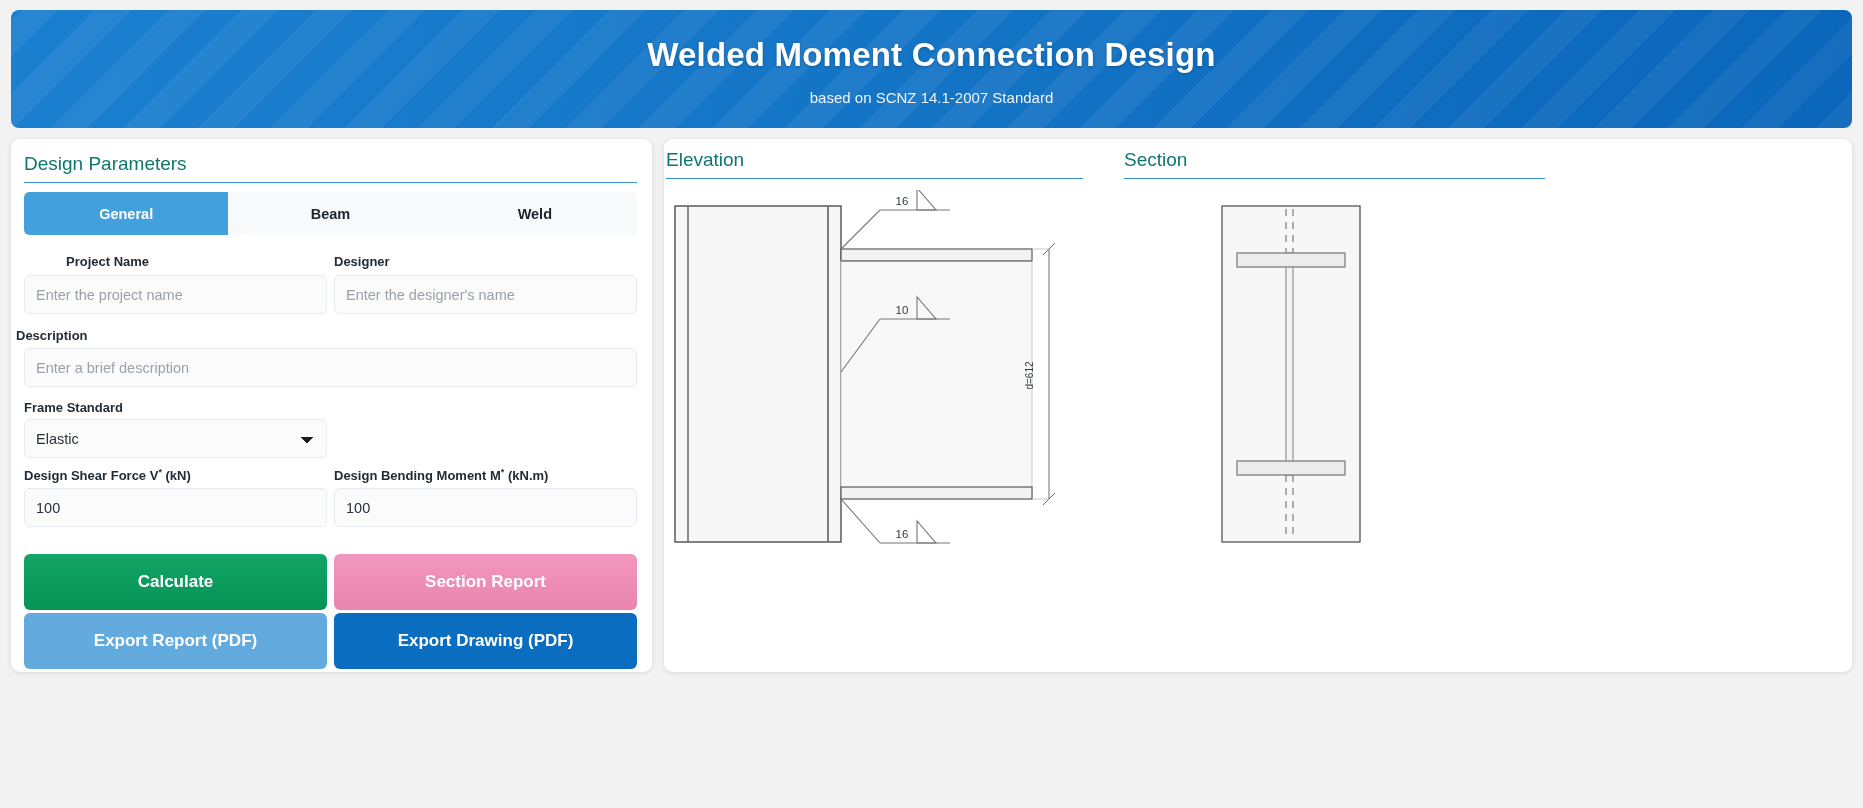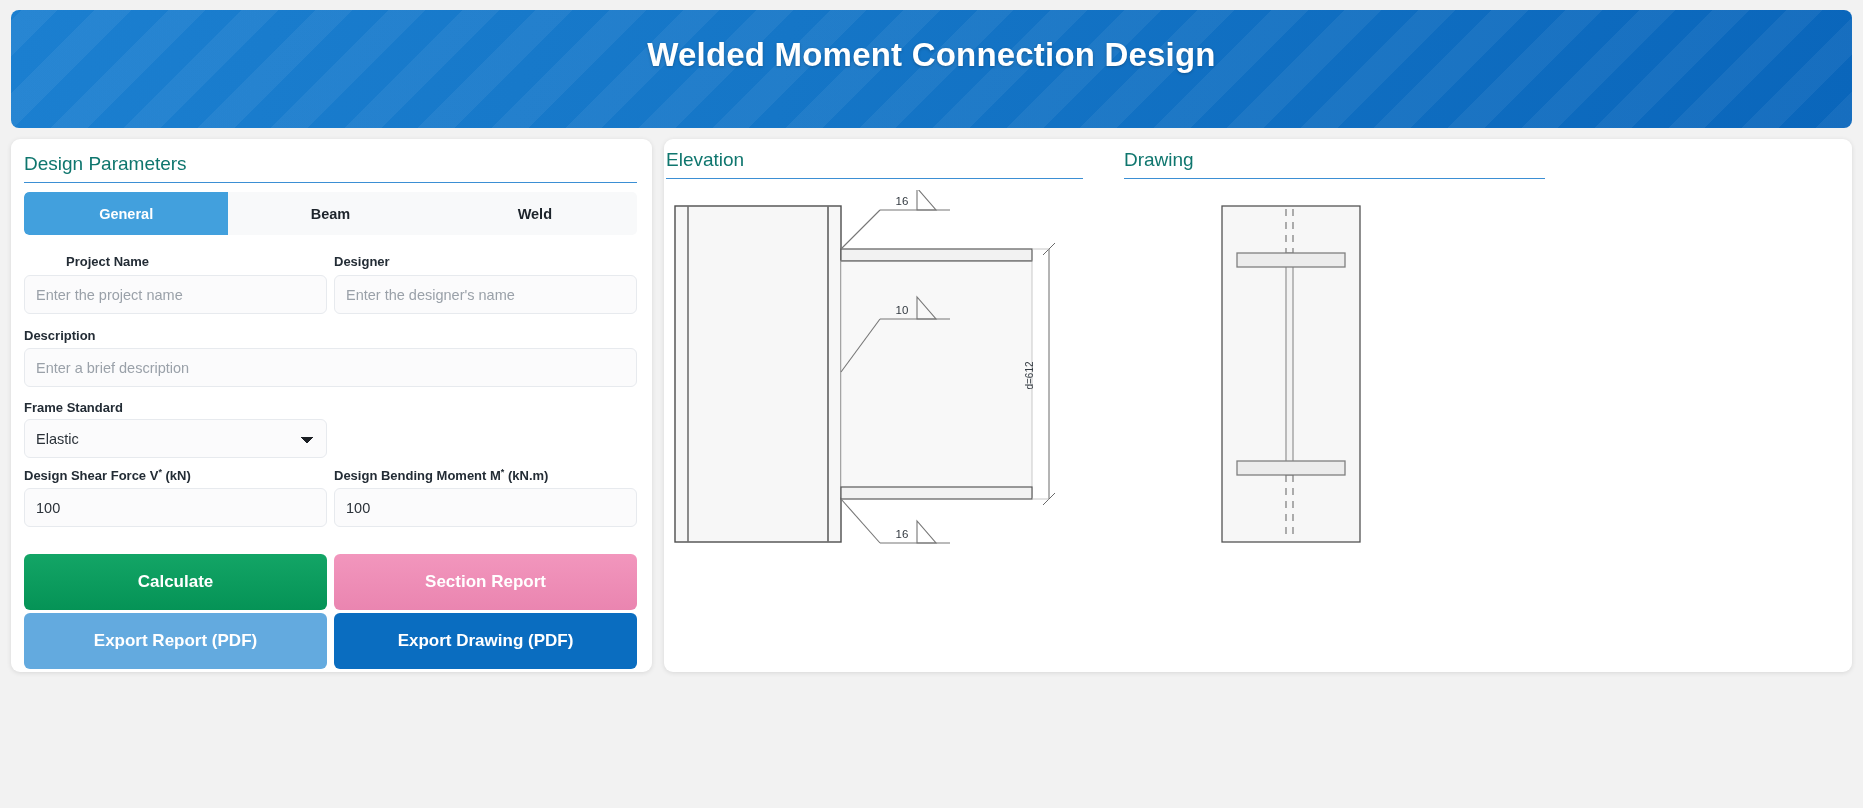--- a/index.html
+++ b/index.html
@@ -154,40 +154,41 @@
     transform: rotate(-90deg);
     transform-origin: center center;
     white-space: nowrap;
   }
 </style>
 </head>
 <body>
 
 <div class="header">
   <div class="header-title">Welded Moment Connection Design</div>
+  <div class="header-sub">based on SCNZ 14.1-2007 Standard</div>
 </div>
 
 <div class="card" id="left-card"></div>
 
 <div class="card-title" style="left:24px; top:153px;">Design Parameters</div>
 <div class="card-rule" style="left:24px; top:182px; width:613px;"></div>
 
 <div class="tabbar">
   <div class="tab active">General</div>
   <div class="tab">Beam</div>
   <div class="tab">Weld</div>
 </div>
 
 <div class="field-label" style="left:24px; top:254px;padding-left:42px;">Project Name</div>
 <input class="input" style="left: 24px; top: 275px; width: 303px;" placeholder="Enter the project name">
 
 <div class="field-label" style="left:334px; top:254px;">Designer</div>
 <input class="input" style="left: 334px; top: 275px; width: 303px;" placeholder="Enter the designer's name">
 
-<div class="field-label" style="left:16px; top:328px;padding-left:8px;">Description</div>
+<div class="field-label" style="left:8px; top:328px;padding-left:8px;">Description</div>
 <input class="input" style="left: 24px; top: 348px; width: 613px;" placeholder="Enter a brief description">
 
 <div class="field-label" style="left:24px; top:400px;">Frame Standard</div>
 <select class="input" style="left:24px; top:419px; width:303px;">
   <option>Elastic</option>
 </select>
 
 <div class="field-label" style="left:24px; top:467px;">
   <span>Design Shear Force V</span><sup>*</sup><span> (kN)</span>
 </div>
@@ -201,21 +202,21 @@
 <button class="btn btn-calculate" style="left:24px; top:554px; width:303px;">Calculate</button>
 <button class="btn btn-generate" style="left:334px; top:554px; width:303px;">Section Report</button>
 <button class="btn btn-export-report" style="left:24px; top:613px; width:303px;">Export Report (PDF)</button>
 <button class="btn btn-export-drawing" style="left:334px; top:613px; width:303px;">Export Drawing (PDF)</button>
 
 <div class="card" id="right-card"></div>
 
 <div class="card-title" style="left:666px; top:149px;">Elevation</div>
 <div class="card-rule" style="left:666px; top:178px; width:417px;"></div>
 
-<div class="card-title" style="left:1124px; top:149px;">Drawing</div>
+<div class="card-title" style="left:1124px; top:149px;">Section</div>
 <div class="card-rule" style="left:1124px; top:178px; width:421px;"></div>
 
 <svg class="drawing" style="left:664px; top:190px;" width="420" height="380" viewBox="0 0 420 380">
 
   <rect x="11" y="16" width="166" height="336" fill="#f7f7f7" stroke="#4d4d4d" stroke-width="1.4"></rect>
 
   <line x1="24" y1="16" x2="24" y2="352" stroke="#707070" stroke-width="1.6"></line>
 
   <line x1="164" y1="16" x2="164" y2="352" stroke="#707070" stroke-width="1.8"></line>
 

